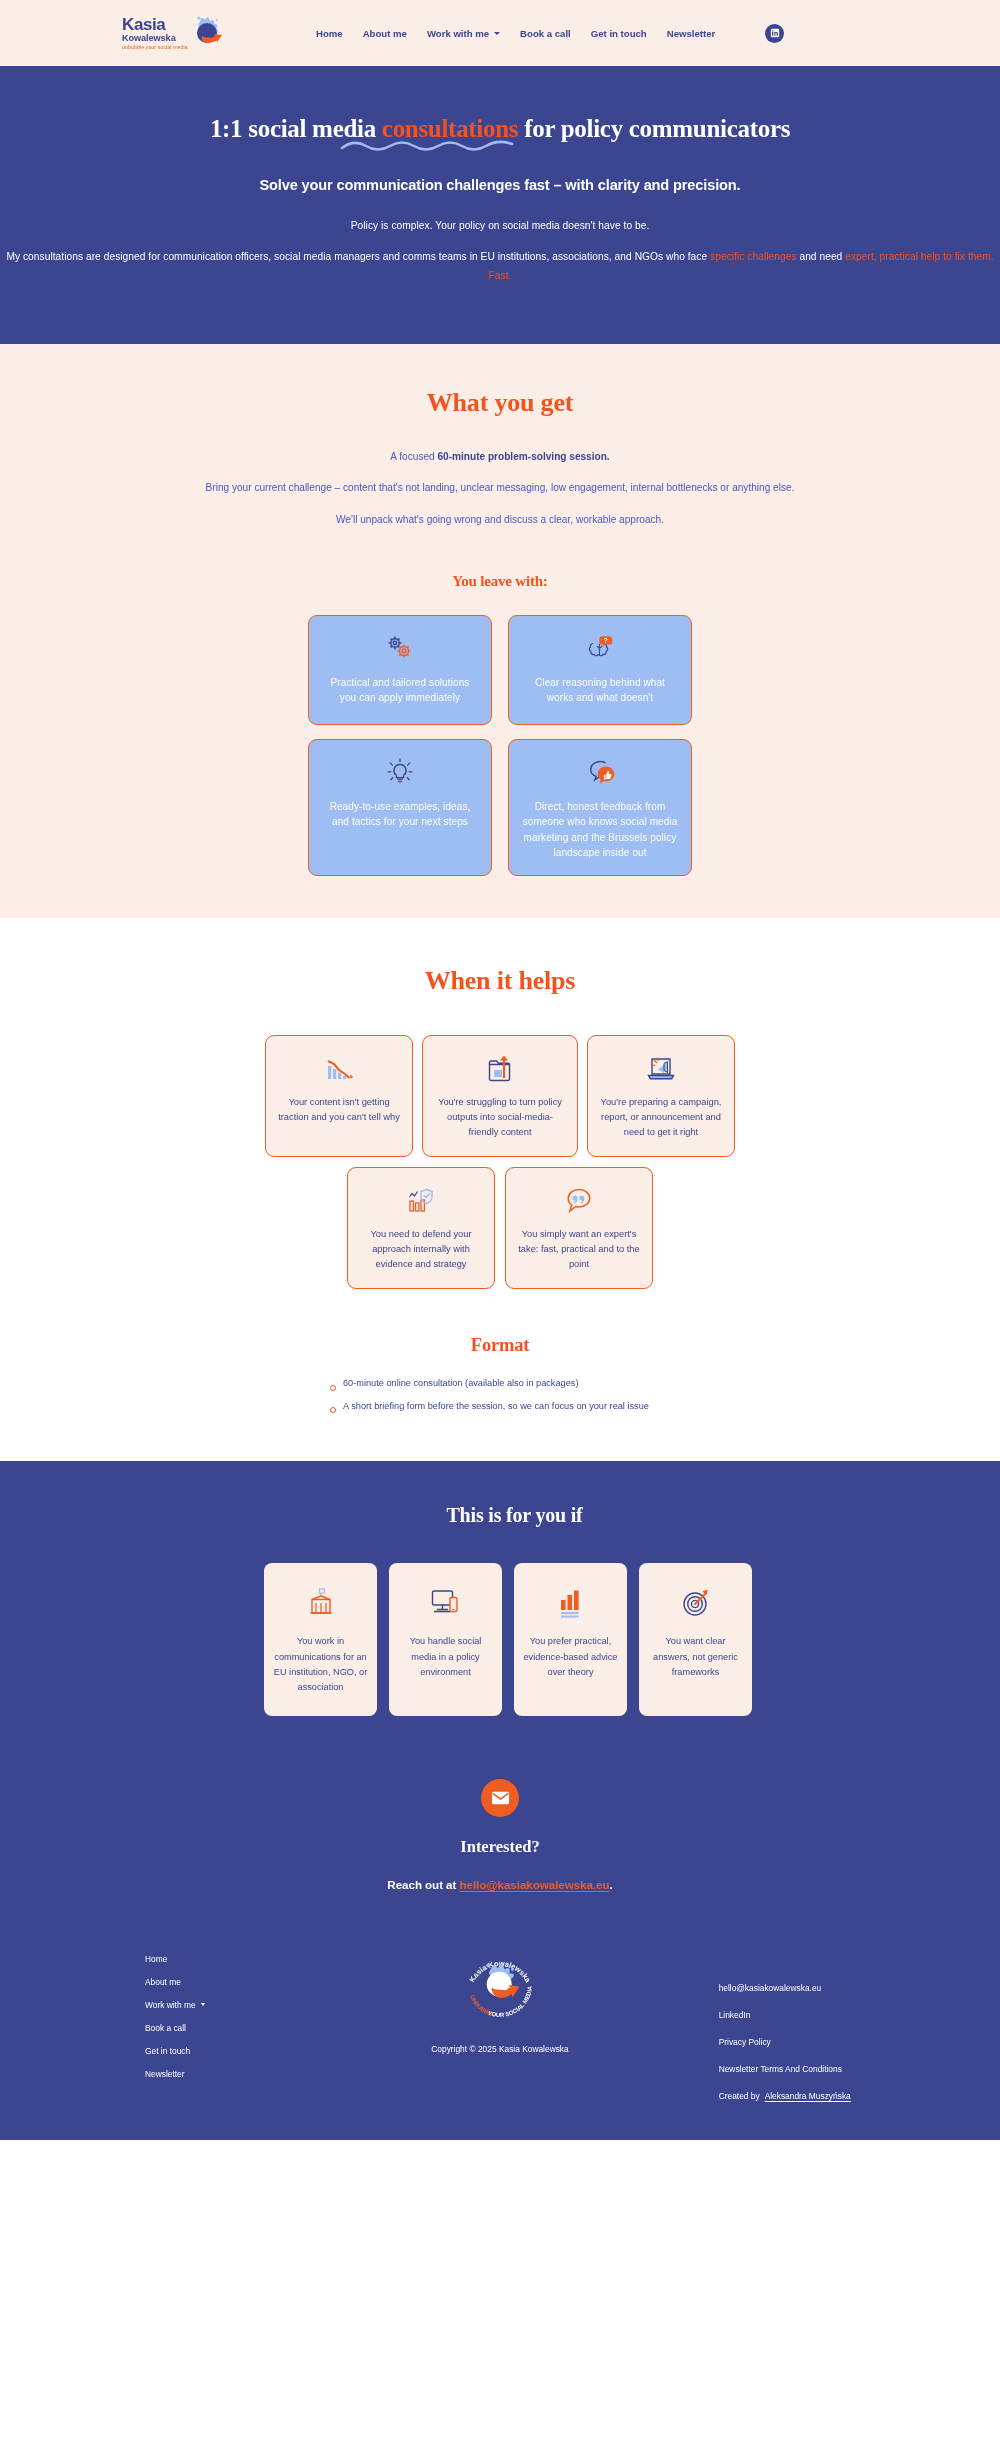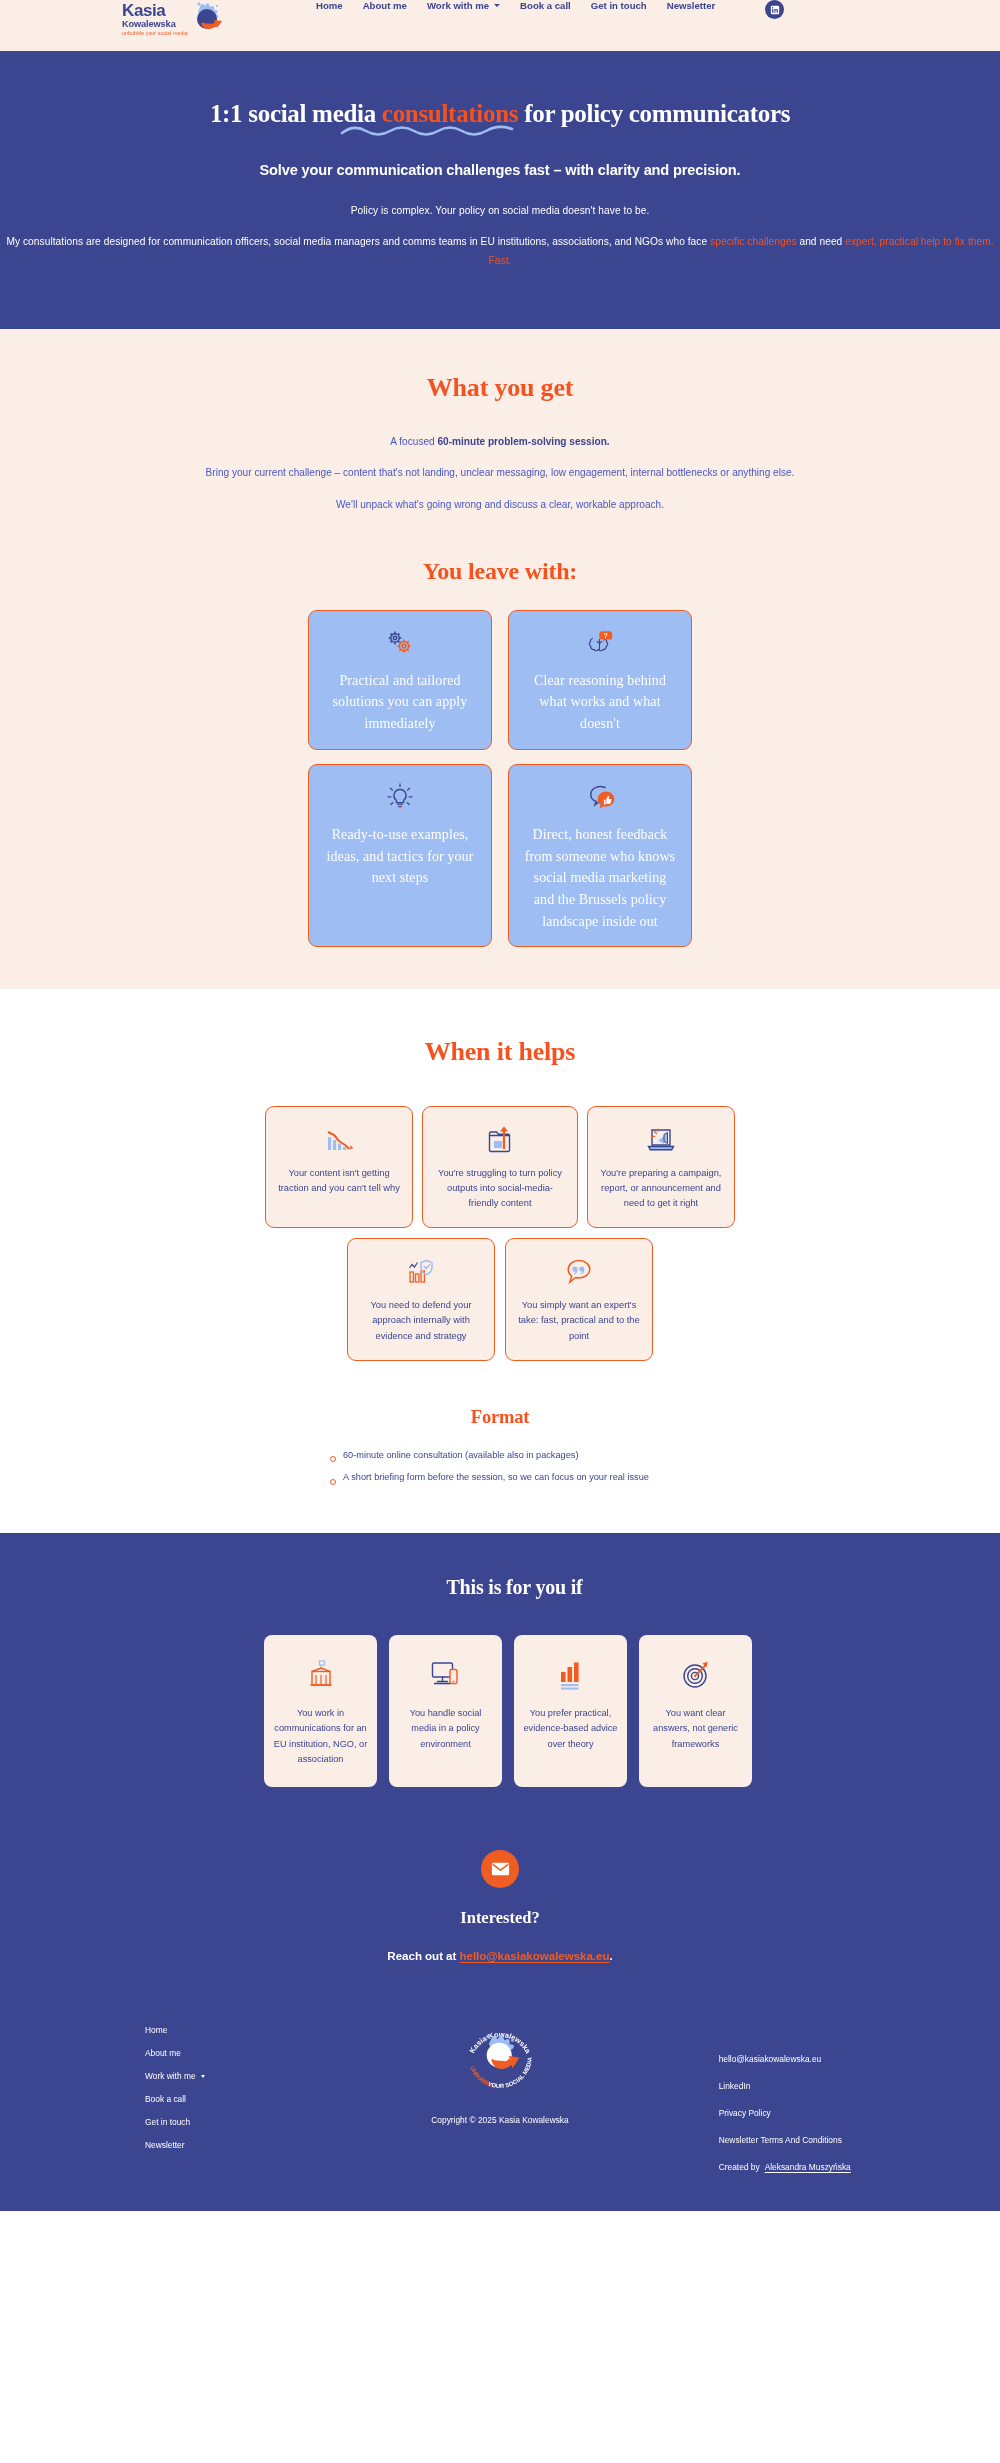--- a/index.html
+++ b/index.html
@@ -8,24 +8,24 @@
   body {
     font-family: "Liberation Sans", sans-serif;
     background: #ffffff;
     color: #3b4590;
     -webkit-font-smoothing: antialiased;
   }
   a { text-decoration: none; color: inherit; }
 
   
   .site-header {
-    height: 51px;
+    height: 66px;
     background: #faeee7;
     display: flex;
-    align-items: flex-start;
+    align-items: center;
     padding: 0 0 0 0;
     position: relative;
   }
   .logo-wrap {
     display: flex;
     align-items: center;
     margin-left: 122px;
     width: 120px;
   }
   .logo-text-block { line-height: 1; }
@@ -145,21 +145,21 @@
     letter-spacing: -0.2px;
   }
   .sec-title.white { color: #ffffff; font-size: 20px; margin-left: 29px; }
 
   .what-you-get { padding: 44px 0 0; }
   .wyg-body { text-align: center; margin-top: 30px; color: #4a57c4; }
   .wyg-line { font-size: 10.1px; line-height: 1.85; }
   .wyg-line.gap { margin-top: 13px; }
   .wyg-line b { color: #3b4590; font-weight: 700; }
 
-  .leave-title { margin-top: 43px; font-size: 24px; }
+  .leave-title { margin-top: 43px; font-size: 15px; }
 
   
   .cards-2col {
     display: grid;
     grid-template-columns: 184px 184px;
     gap: 14px 16px;
     justify-content: center;
     margin-top: 25px;
     padding-bottom: 42px;
   }
@@ -171,24 +171,23 @@
     display: flex;
     flex-direction: column;
     align-items: center;
     text-align: center;
   }
   .blue-card.tall { min-height: 110px; }
   .blue-card .card-icon { height: 30px; display: flex; align-items: center; }
   .blue-card .card-txt {
     margin-top: 12px;
     color: #ffffff;
-    font-size: 14px;
+    font-size: 10px;
     line-height: 1.55;
     letter-spacing: 0.1px;
-    font-family: Liberation Serif, serif;
   }
 
   
   .when-helps { padding: 48px 0 46px; }
   .helps-row1 {
     display: grid;
     grid-template-columns: 148px 156px 148px;
     gap: 9px;
     justify-content: center;
     margin-top: 39px;

